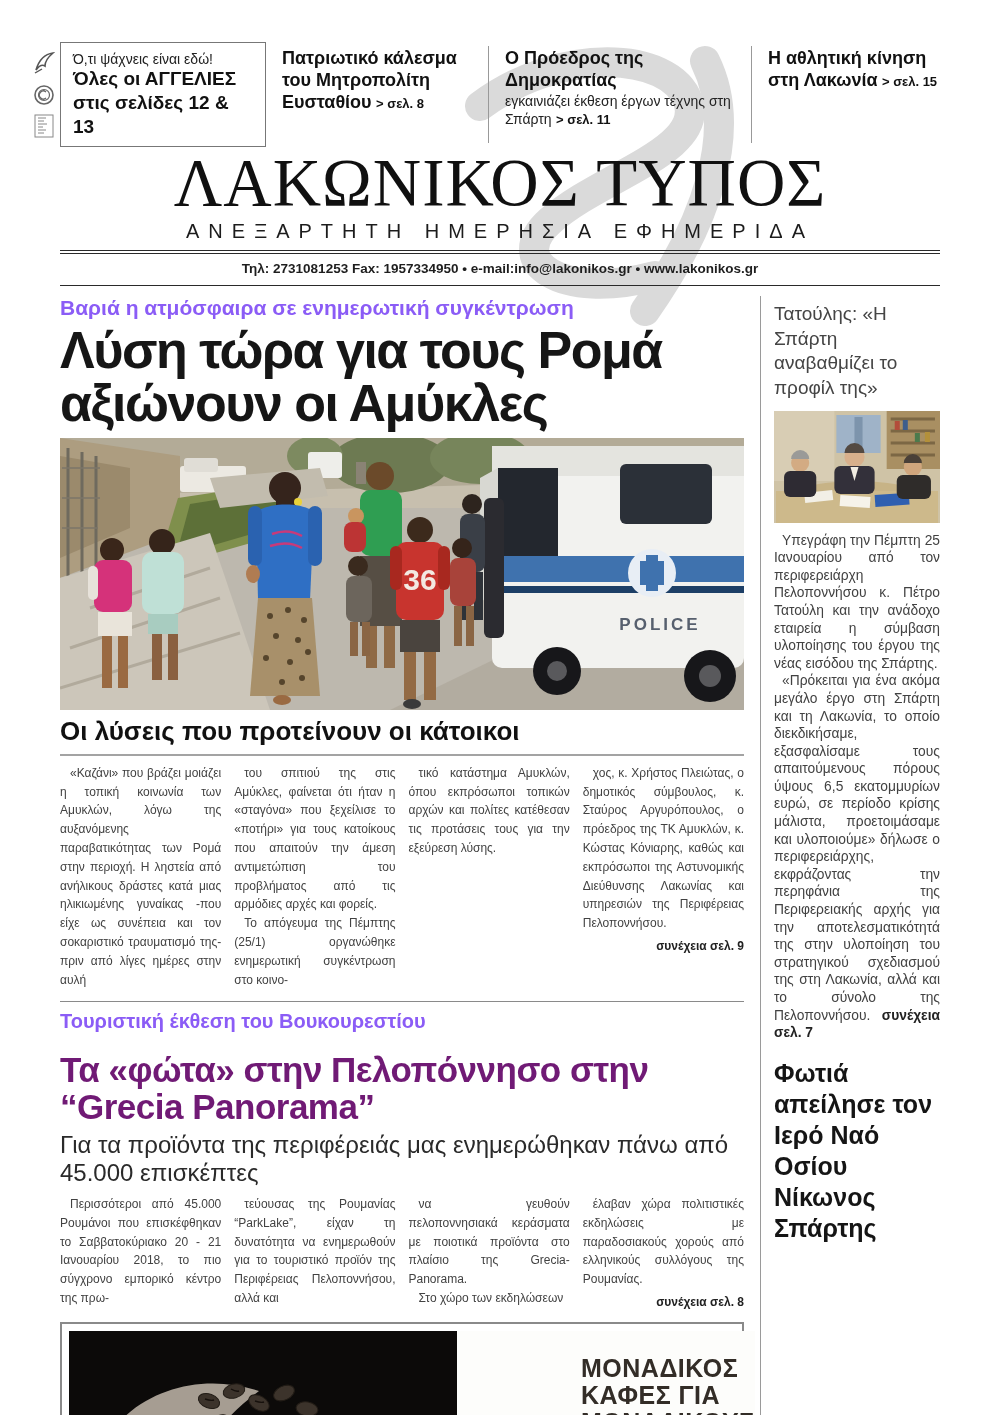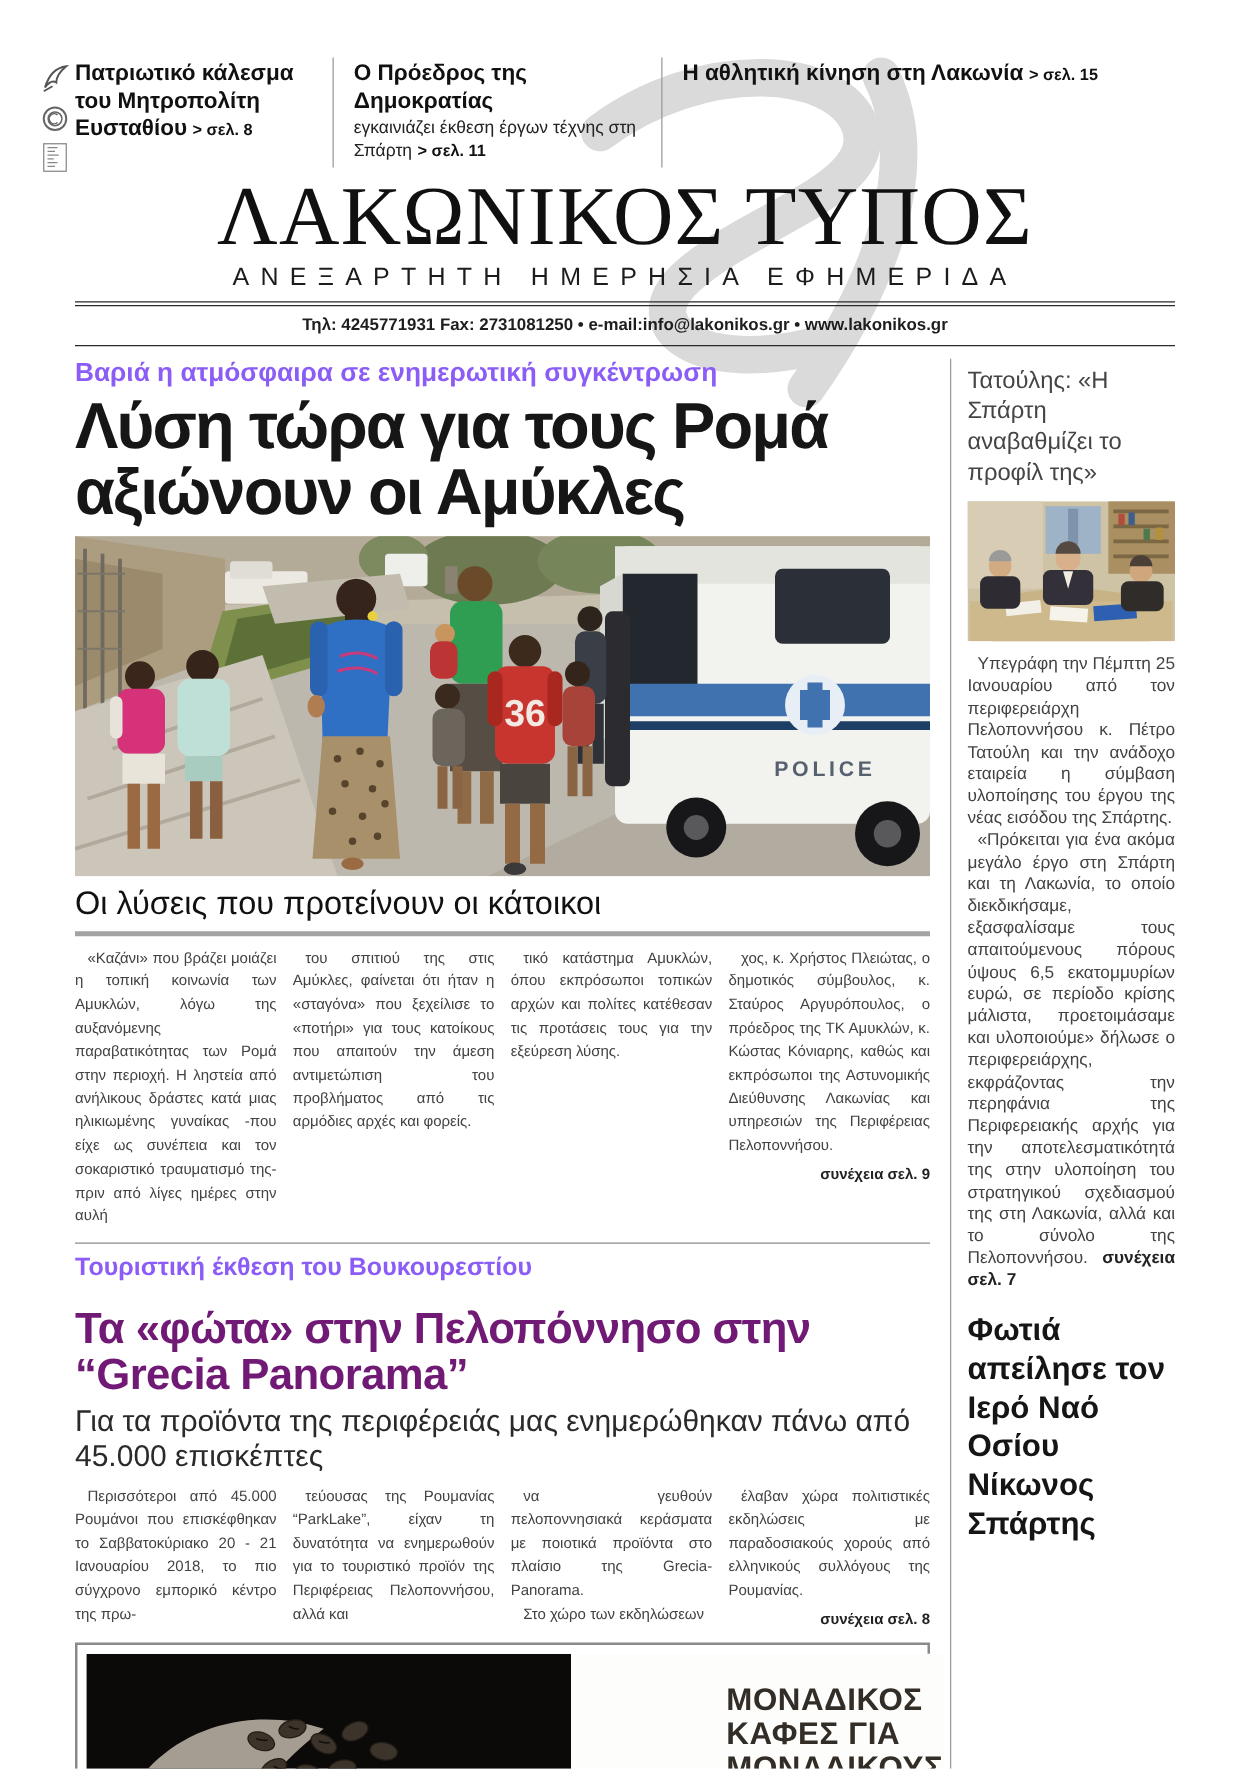--- a/index.html
+++ b/index.html
@@ -36,21 +36,21 @@
 
   
   .content { position:relative; z-index:2; display:flex; margin-top:10px; }
   .main-col { width:700px; flex:none; padding-right:16px; }
   .sidebar { flex:1; border-left:1px solid #9a9a9a; padding-left:13px; }
 
   
   .kicker { font-size:21px; font-weight:bold; color:#8b5cf6; }
   .lead-headline { font-size:52px; font-weight:bold; color:#161616; line-height:1.02; letter-spacing:-1.5px; margin-top:4px; }
   .lead-photo { margin-top:8px; width:684px; height:272px; display:block; }
-  .lead-subhead { font-size:26px; font-weight:normal; color:#111; border-bottom:4px solid #a3a3a3; padding:6px 0 7px; margin-bottom:8px; }
+  .lead-subhead { font-size:26px; font-weight:bold; color:#111; border-bottom:2px solid #a3a3a3; padding:6px 0 7px; margin-bottom:8px; }
   .cols4 { display:flex; gap:13px; }
   .cols4 .col { flex:1; font-size:12px; line-height:18.8px; text-align:justify; color:#424242; }
   .col p { text-indent:10px; }
   .cont { display:block; text-align:right; font-weight:bold; color:#222; margin-top:4px; }
   .cont-inline { font-weight:bold; color:#222; }
   .secrule { border:none; border-top:1px solid #8a8a8a; margin:12px 0 8px; }
 
   
   .sec-headline { font-size:35px; font-weight:bold; color:#701a75; letter-spacing:-0.5px; line-height:1.05; margin-top:19px; }
   .sec-deck { font-size:24px; color:#2a2a2a; margin:5px 0 8px; }
@@ -93,20 +93,25 @@
   </div>
 
   <svg class="watermark" width="400" height="290" viewBox="0 0 400 290">
     <g fill="none" stroke="#dadada" stroke-width="30" stroke-linecap="round">
       <path d="M60 70 C140 10 250 15 268 65 C285 115 180 140 130 185 C85 225 140 265 235 240"></path>
       <path d="M285 25 C320 95 285 190 225 275"></path>
     </g>
   </svg>
 
   <header class="topstrip">
+    <div class="adbox">
+      <div class="l1">Ό,τι ψάχνεις είναι εδώ!</div>
+      <div class="l2">Όλες οι ΑΓΓΕΛΙΕΣ</div>
+      <div class="l3">στις σελίδες 12 &amp; 13</div>
+    </div>
     <div class="teaser t2">
       <span class="big">Πατριωτικό κάλεσμα του Μητροπολίτη Ευσταθίου</span>
       <span class="pageref">&gt; σελ. 8</span>
     </div>
     <div class="vsep"></div>
     <div class="teaser t3">
       <div class="big">Ο Πρόεδρος της Δημοκρατίας</div>
       <span class="small">εγκαινιάζει έκθεση έργων τέχνης στη Σπάρτη</span>
       <span class="pageref">&gt; σελ. 11</span>
     </div>
@@ -115,21 +120,21 @@
       <span class="big">Η αθλητική κίνηση στη Λακωνία</span>
       <span class="pageref">&gt; σελ. 15</span>
     </div>
   </header>
 
   <div class="masthead">
     <h1>ΛΑΚΩΝΙΚΟΣ ΤΥΠΟΣ</h1>
     <div class="subtitle">ΑΝΕΞΑΡΤΗΤΗ ΗΜΕΡΗΣΙΑ ΕΦΗΜΕΡΙΔΑ</div>
   </div>
   <div class="issue">
-    <div>Τηλ: 4245771931 Fax: 2731081250 • e-mail:info@lakonikos.gr • www.lakonikos.gr</div>
+    <div>Τηλ: 2731081253 Fax: 1957334950 • e-mail:info@lakonikos.gr • www.lakonikos.gr</div>
   </div>
 
   <div class="content">
 
     <div class="main-col">
 
       <div class="kicker">Βαριά η ατμόσφαιρα σε ενημερωτική συγκέντρωση</div>
       <div class="lead-headline">Λύση τώρα για τους Ρομά αξιώνουν οι Αμύκλες</div>
 
       <svg class="lead-photo" viewBox="0 0 684 272" preserveAspectRatio="none">
@@ -265,20 +270,21 @@
       </svg>
 
       <div class="lead-subhead">Οι λύσεις που προτείνουν οι κάτοικοι</div>
 
       <div class="cols4">
         <div class="col">
           <p>«Καζάνι» που βράζει μοιάζει η τοπική κοινωνία των Αμυκλών, λόγω της αυξανόμενης παραβατικότητας των Ρομά στην περιοχή. Η ληστεία από ανήλικους δράστες κατά μιας ηλικιωμένης γυναίκας -που είχε ως συνέπεια και τον σοκαριστικό τραυματισμό της- πριν από λίγες ημέρες στην αυλή</p>
         </div>
         <div class="col">
           <p>του σπιτιού της στις Αμύκλες, φαίνεται ότι ήταν η «σταγόνα» που ξεχείλισε το «ποτήρι» για τους κατοίκους που απαιτούν την άμεση αντιμετώπιση του προβλήματος από τις αρμόδιες αρχές και φορείς.</p>
+          <p>Το απόγευμα της Πέμπτης (25/1) οργανώθηκε ενημερωτική συγκέντρωση στο κοινο-</p>
         </div>
         <div class="col">
           <p>τικό κατάστημα Αμυκλών, όπου εκπρόσωποι τοπικών αρχών και πολίτες κατέθεσαν τις προτάσεις τους για την εξεύρεση λύσης.</p>
         </div>
         <div class="col">
           <p>χος, κ. Χρήστος Πλειώτας, ο δημοτικός σύμβουλος, κ. Σταύρος Αργυρόπουλος, ο πρόεδρος της ΤΚ Αμυκλών, κ. Κώστας Κόνιαρης, καθώς και εκπρόσωποι της Αστυνομικής Διεύθυνσης Λακωνίας και υπηρεσιών της Περιφέρειας Πελοποννήσου.</p>
           <span class="cont">συνέχεια σελ. 9</span>
         </div>
       </div>
 

